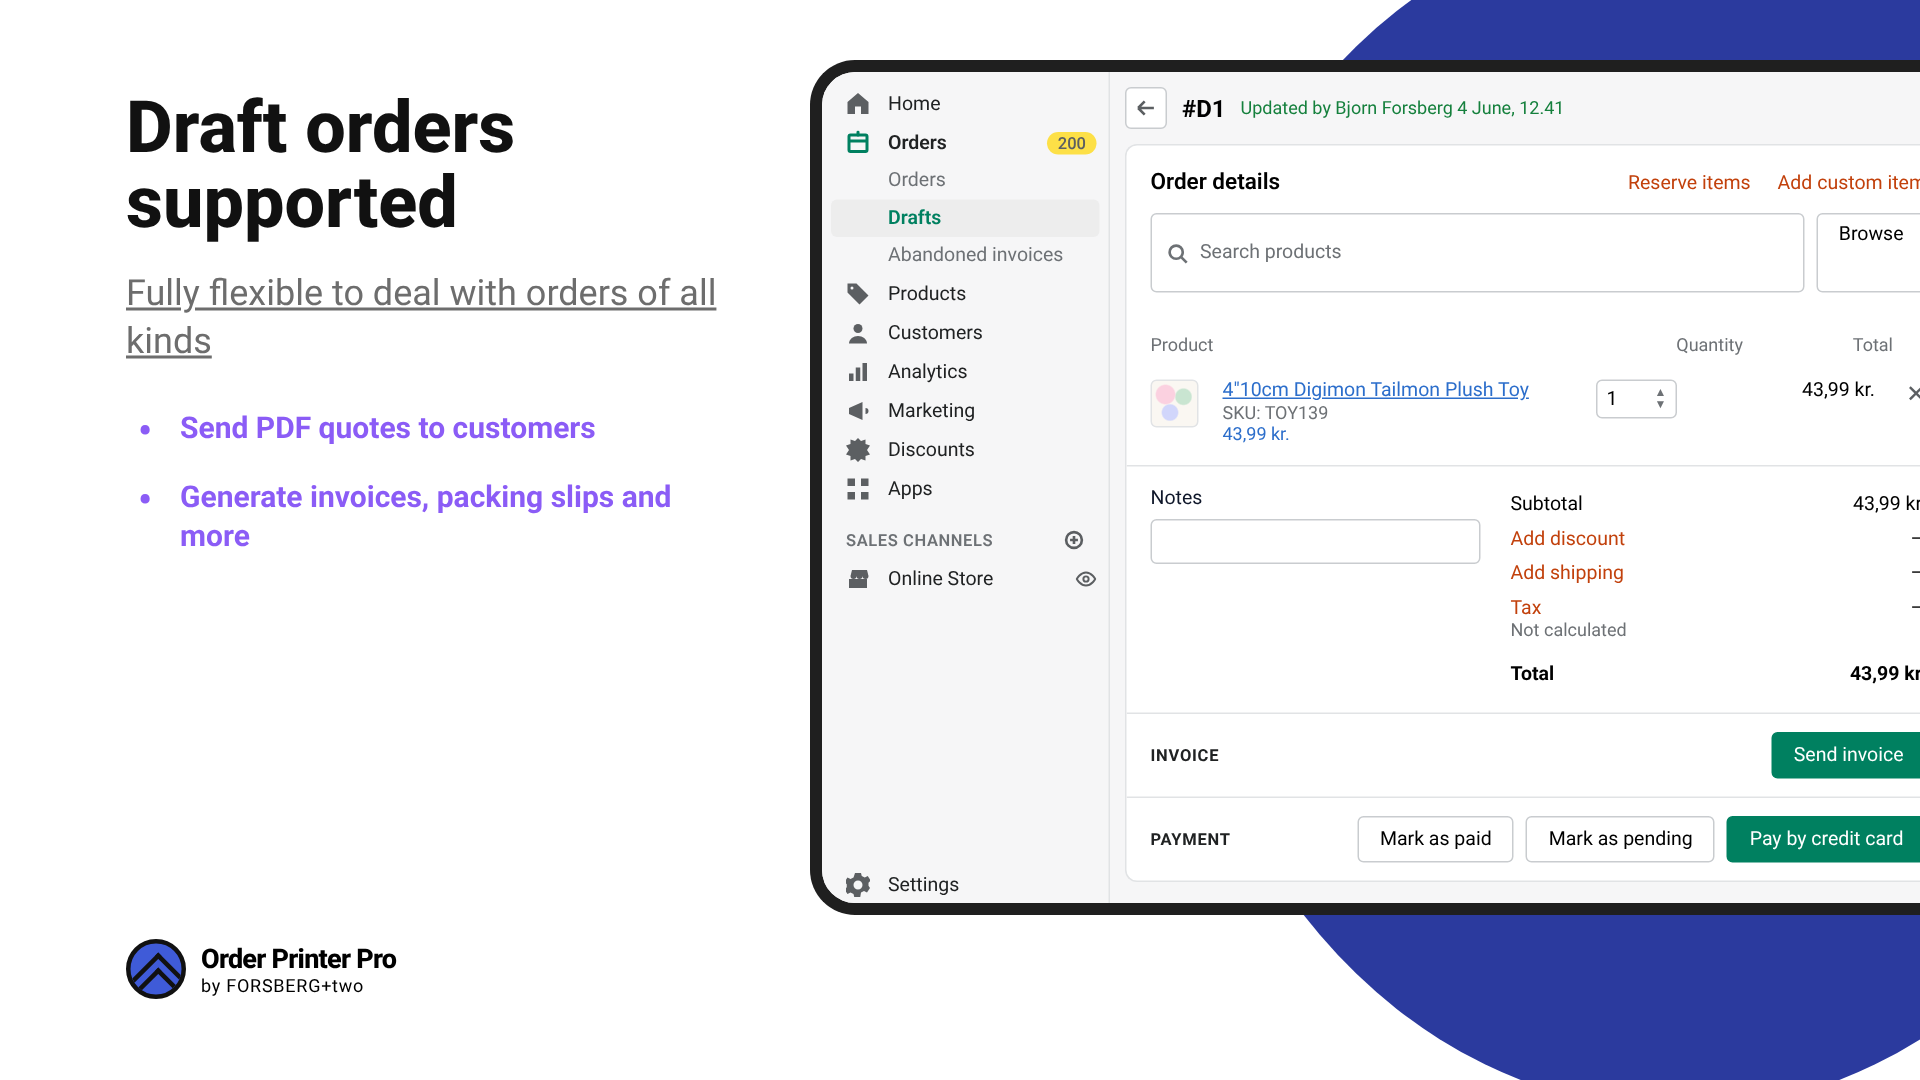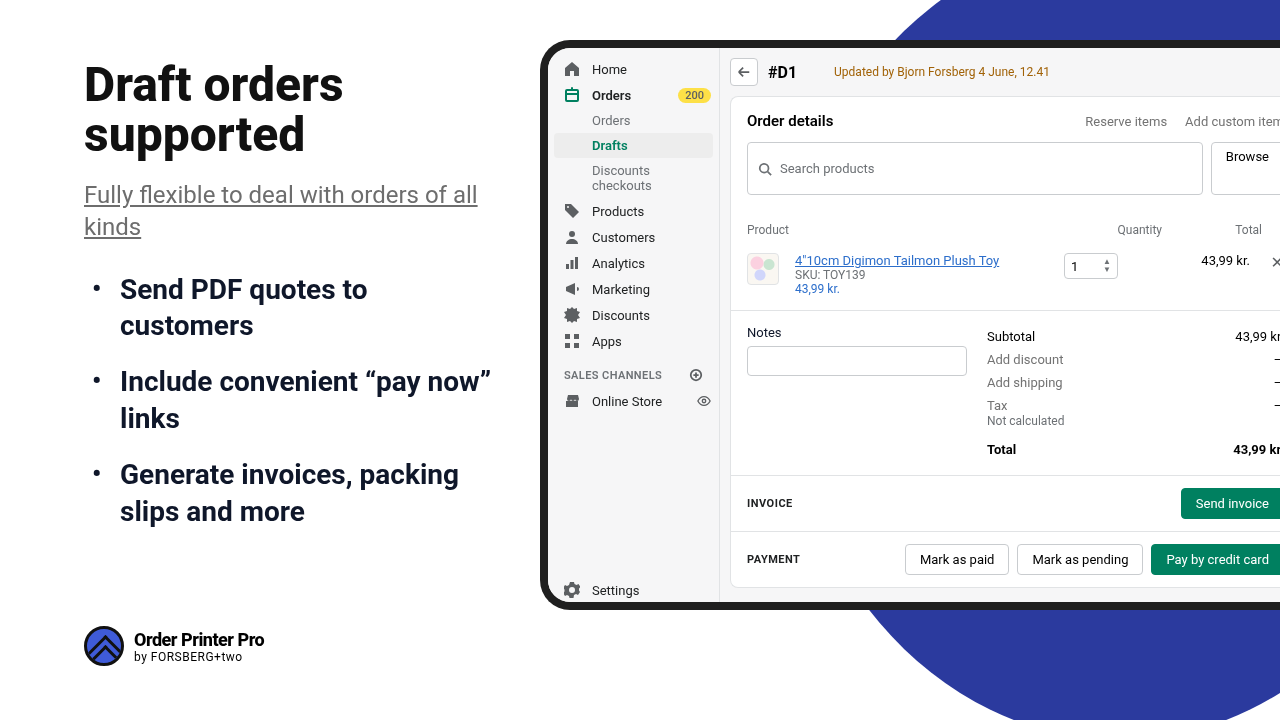--- a/index.html
+++ b/index.html
@@ -15,21 +15,21 @@
     background: #2b3a9e;
     border-radius: 50%;
     z-index: 0;
   }
   .promo {
     position: absolute; left: 84px; top: 60px; width: 410px; z-index: 2;
   }
   .promo h1 { font-size: 48px; line-height: 1.05; font-weight: 800; color: #111; margin-bottom: 18px; }
   .promo .sub { font-size: 24px; color: #6d6d6d; line-height: 1.35; margin-bottom: 28px; text-decoration: underline; }
   .promo ul { list-style: none; }
-  .promo li { font-size: 28px; font-weight: 700; color: #0f172a; line-height: 1.3; margin-bottom: 20px; position: relative; padding-left: 36px; }
+  .promo li { font-size: 20px; font-weight: 700; color: #8b5cf6; line-height: 1.3; margin-bottom: 20px; position: relative; padding-left: 36px; }
   .promo li::before { content: "•"; position: absolute; left: 8px; top: 0; font-size: 26px; }
   .footer-brand {
     position: absolute; left: 84px; top: 626px; display: flex; align-items: center; gap: 10px;
   }
   .footer-brand .logo {
     width: 40px; height: 40px; border-radius: 50%; border: 3px solid #111; position: relative; background: #3f5bd8; overflow: hidden;
   }
   .footer-brand .logo::before, .footer-brand .logo::after {
     content: ""; position: absolute; border: 3px solid #111; border-bottom: none; border-right: none;
     transform: rotate(45deg);
@@ -45,21 +45,21 @@
     width: 760px; height: 570px;
     background: #f6f6f7;
     border: 8px solid #1f1f1f;
     border-right: none;
     border-top-left-radius: 30px;
     border-bottom-left-radius: 30px;
     overflow: hidden; z-index: 3;
     display: flex;
   }
   .sidebar {
-    width: 172px; background: #f6f6f7;
+    width: 192px; background: #f6f6f7;
     border-right: 1px solid #e1e3e5;
     display: flex; flex-direction: column;
     padding-top: 8px;
     font-size: 13px;
   }
   .nav-item {
     display: flex; align-items: center; gap: 12px;
     padding: 5px 8px 5px 16px; color: #202223; cursor: pointer;
     position: relative;
   }
@@ -83,30 +83,30 @@
   }
   .topbar {
     display: flex; align-items: center; gap: 10px;
     padding: 10px 14px 10px 10px; font-size: 13px;
   }
   .back-btn {
     width: 28px; height: 28px; border: 1px solid #c9cccf; border-radius: 4px;
     background: #fff; display: flex; align-items: center; justify-content: center; cursor: pointer;
   }
   .order-id { font-weight: 700; font-size: 16px; }
-  .meta { color: #a16207; font-size: 12px; margin-left: 27px; }
+  .meta { color: #15803d; font-size: 12px; }
 
   .card {
     background: #fff; margin: 0 0 0 10px; border: 1px solid #e1e3e5;
     border-right: none; border-radius: 8px 0 0 8px; overflow: hidden;
   }
   .card-inner { padding: 14px 16px; }
   .card-head { display: flex; align-items: center; justify-content: space-between; }
   .card-head h3 { font-size: 15px; font-weight: 600; }
-  .link { color: #737373; font-size: 13px; cursor: pointer; }
+  .link { color: #c2410c; font-size: 13px; cursor: pointer; }
   .link + .link { margin-left: 14px; }
 
   .search-row { display: flex; gap: 8px; margin-top: 12px; }
   .search-input {
     flex: 1; display: flex; align-items: center; gap: 8px;
     border: 1px solid #c9cccf; border-radius: 4px; padding: 18px 10px; background: #fff;
     font-size: 13px; color: #6d7175;
   }
   .browse-btn {
     border: 1px solid #c9cccf; background: #fff; border-radius: 4px; padding: 6px 14px;
@@ -167,21 +167,20 @@
 </head>
 <body>
 
 <div class="bg-blob"></div>
 
 <div class="promo">
   <h1>Draft orders supported</h1>
   <div class="sub">Fully flexible to deal with orders of all kinds</div>
   <ul>
     <li>Send PDF quotes to customers</li>
-    <li>Include convenient  “pay now” links</li>
     <li>Generate invoices, packing slips and more</li>
   </ul>
 </div>
 
 <div class="footer-brand">
   <div class="logo"></div>
   <div class="txt">
     <div class="t1">Order Printer Pro</div>
     <div class="t2">by FORSBERG+two</div>
   </div>
@@ -204,21 +203,21 @@
             <rect x="2" y="3" width="12" height="11" rx="1"></rect>
             <path d="M2 7h12" stroke-width="2"></path>
             <path d="M8 3v-2" stroke-linecap="round"></path>
           </svg>
         </span>
       <span>Orders</span>
       <span class="badge">200</span>
     </div>
     <div class="nav-sub">Orders</div>
     <div class="nav-sub active">Drafts</div>
-    <div class="nav-sub">Discounts checkouts</div>
+    <div class="nav-sub">Abandoned invoices</div>
 
     <div class="nav-item">
       <span class="ico">
           <svg width="16" height="16" viewBox="0 0 16 16" fill="currentColor">
             <path d="M1 1h6l8 8-6 6-8-8V1zm3 4a1 1 0 100-2 1 1 0 000 2z"></path>
           </svg>
         </span>
       <span>Products</span>
     </div>
     <div class="nav-item">

